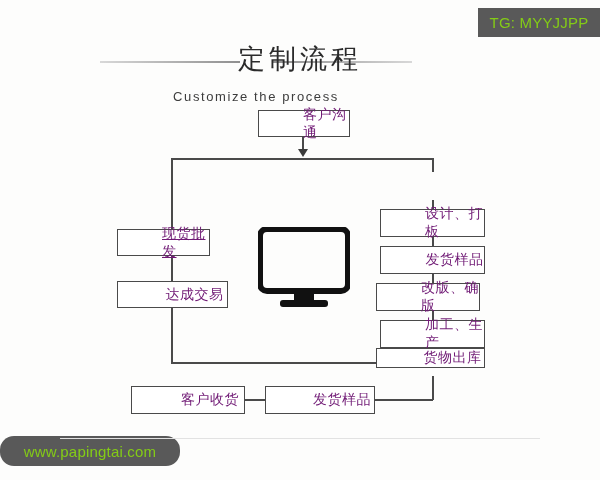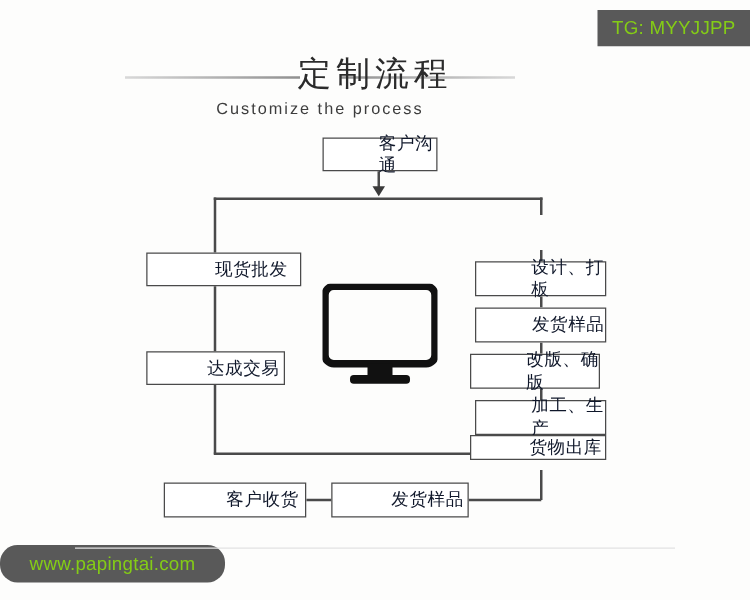--- a/index.html
+++ b/index.html
@@ -80,32 +80,32 @@
     left: 0;
     top: 0;
     width: 600px;
     font-size: 27px;
     line-height: 34px;
     color: #2b2b2b;
     letter-spacing: 4px;
     font-weight: 500;
   }
   #subtitle-text {
-    margin-top: 3px;
+    margin-top: 13px;
     font-size: 13px;
     color: #3d3d3d;
     letter-spacing: 1.6px;
   }
 
   
   .node {
     position: absolute;
     border: 1.5px solid #4a4a4a;
     background: #ffffff;
-    color: #0f172a;
+    color: #701a75;
     display: flex;
     align-items: center;
     justify-content: center;
     font-size: 14px;
     letter-spacing: 0.5px;
     box-sizing: border-box;
     z-index: 3;
     padding-left: 44px;
   }
   .node.tight { letter-spacing: 0px; font-size: 13.5px; }
@@ -182,21 +182,21 @@
   <div class="line v" style="left:432px; top:311px; height:9px;"></div>
   <div class="line v" style="left:432px; top:348px; height:9px;"></div>
 
   <div class="line v" style="left:432px; top:376px; height:24px;"></div>
   <div class="line h" style="left:374px; top:399px; width:59px;"></div>
 
   <div class="line h" style="left:245px; top:399px; width:21px;"></div>
 
   <div class="node" style="left:258px; top:110px; width:92px; height:27px;">客户沟通</div>
 
-  <div class="node" style="left:117px; top:202px; width:124px; height:27px;">现货批发</div>
+  <div class="node" style="left:117px; top:229px; width:93px; height:27px;text-decoration:underline;">现货批发</div>
   <div class="node" style="left:117px; top:281px; width:111px; height:27px;">达成交易</div>
 
   <div class="node" style="left:380px; top:209px; width:105px; height:28px;">设计、打板</div>
   <div class="node" style="left:380px; top:246px; width:105px; height:28px;">发货样品</div>
   <div class="node" style="left:376px; top:283px; width:104px; height:28px;">改版、确版</div>
   <div class="node" style="left:380px; top:320px; width:105px; height:28px;">加工、生产</div>
 
   <div class="node" style="left:376px; top:348px; width:109px; height:20px;">货物出库</div>
 
   <div class="node" style="left:131px; top:386px; width:114px; height:28px;">客户收货</div>

